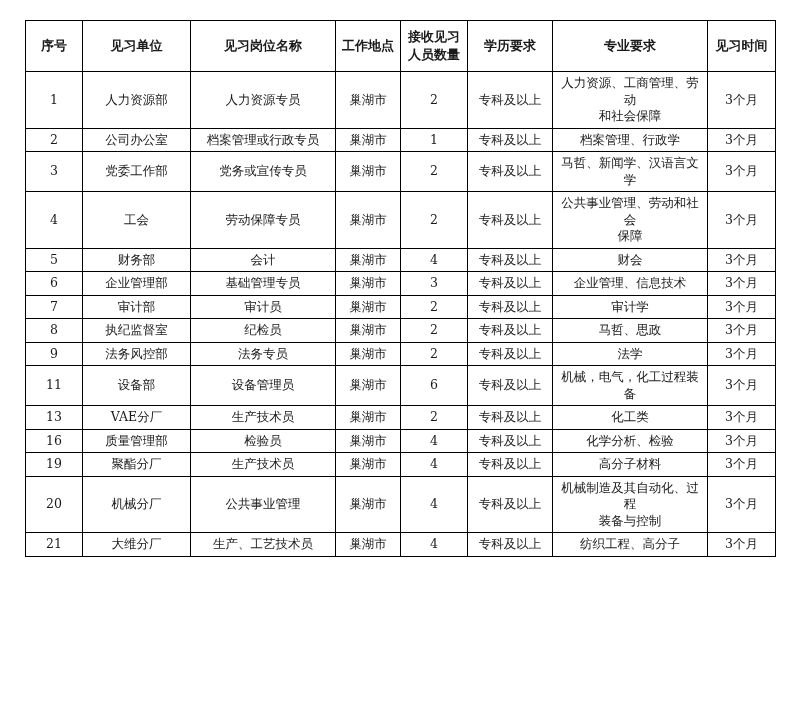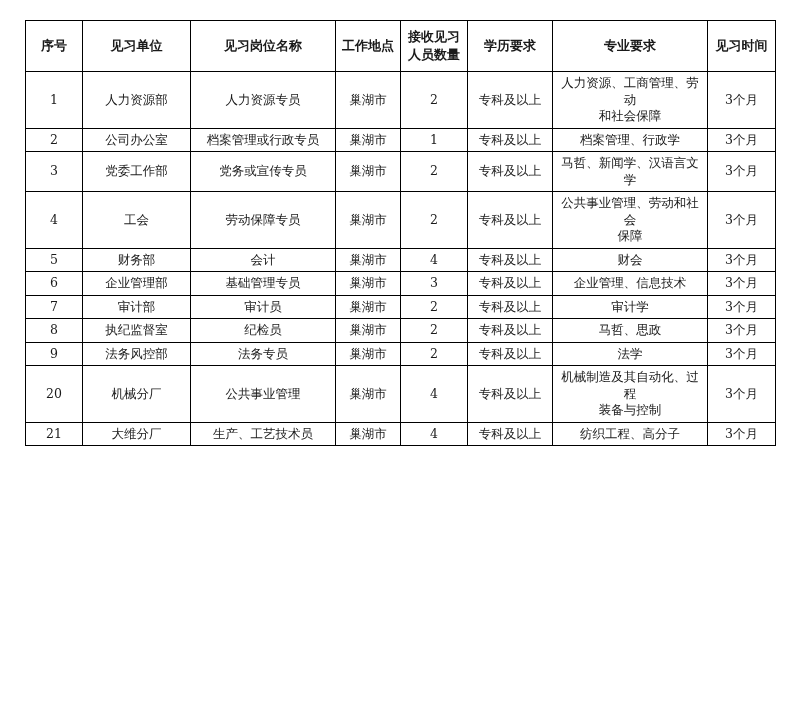--- a/index.html
+++ b/index.html
@@ -181,28 +181,68 @@
     <td>法务风控部</td>
     <td>法务专员</td>
     <td>巢湖市</td>
     <td>2</td>
     <td>专科及以上</td>
     <td>法学</td>
     <td>3个月</td>
   </tr>
 
 
-
-
-
-
-
-
-
-
+  <tr>
+    <td>11</td>
+    <td>设备部</td>
+    <td>设备管理员</td>
+    <td>巢湖市</td>
+    <td>6</td>
+    <td>专科及以上</td>
+    <td>机械，电气，化工过程装备</td>
+    <td>3个月</td>
+  </tr>
+
+
+  <tr>
+    <td>13</td>
+    <td>VAE分厂</td>
+    <td>生产技术员</td>
+    <td>巢湖市</td>
+    <td>2</td>
+    <td>专科及以上</td>
+    <td>化工类</td>
+    <td>3个月</td>
+  </tr>
+
+
+
+  <tr>
+    <td>16</td>
+    <td>质量管理部</td>
+    <td>检验员</td>
+    <td>巢湖市</td>
+    <td>4</td>
+    <td>专科及以上</td>
+    <td>化学分析、检验</td>
+    <td>3个月</td>
+  </tr>
+
+
+
+  <tr>
+    <td>19</td>
+    <td>聚酯分厂</td>
+    <td>生产技术员</td>
+    <td>巢湖市</td>
+    <td>4</td>
+    <td>专科及以上</td>
+    <td>高分子材料</td>
+    <td>3个月</td>
+  </tr>
 
   <tr>
     <td>20</td>
     <td>机械分厂</td>
     <td>公共事业管理</td>
     <td>巢湖市</td>
     <td>4</td>
     <td>专科及以上</td>
     <td>机械制造及其自动化、过程
 装备与控制</td>

